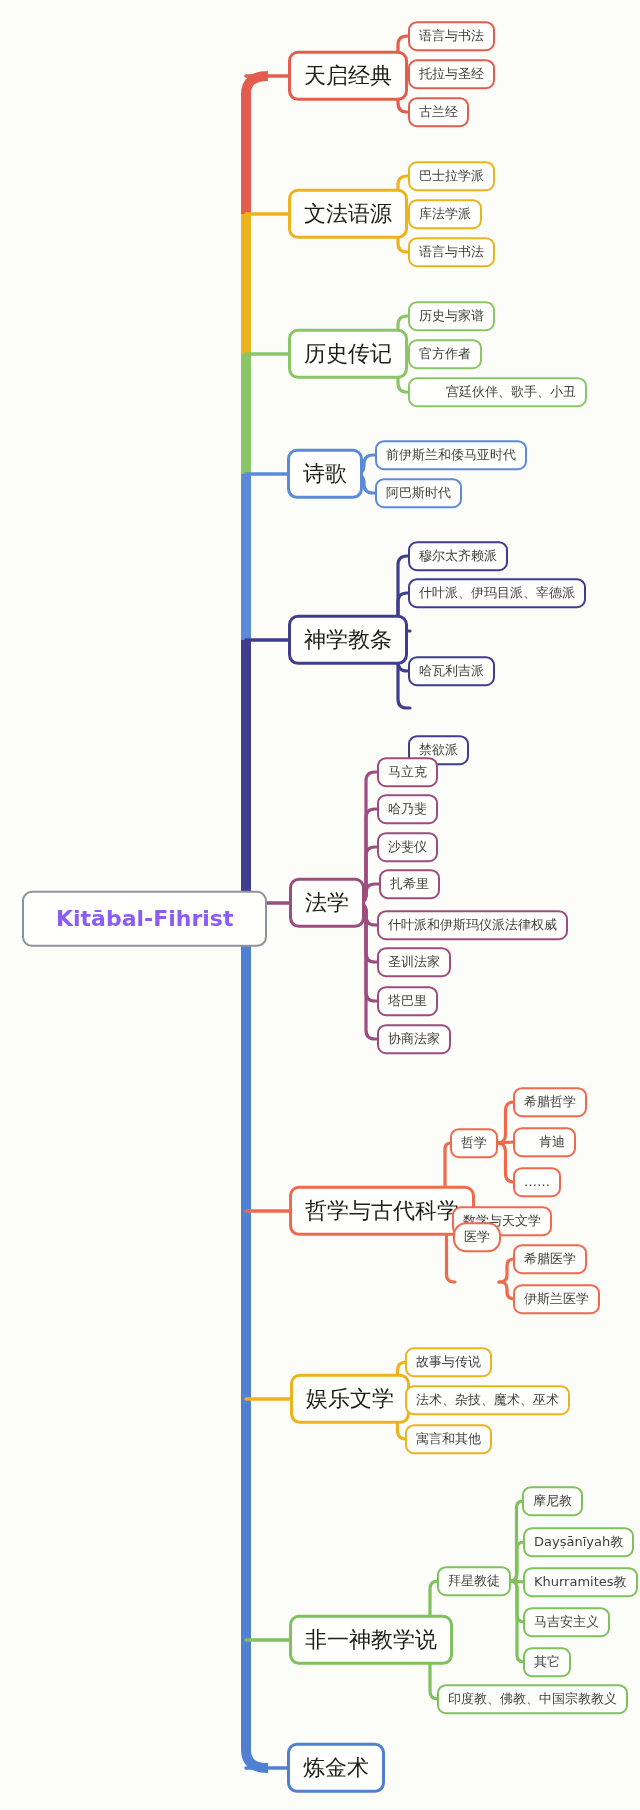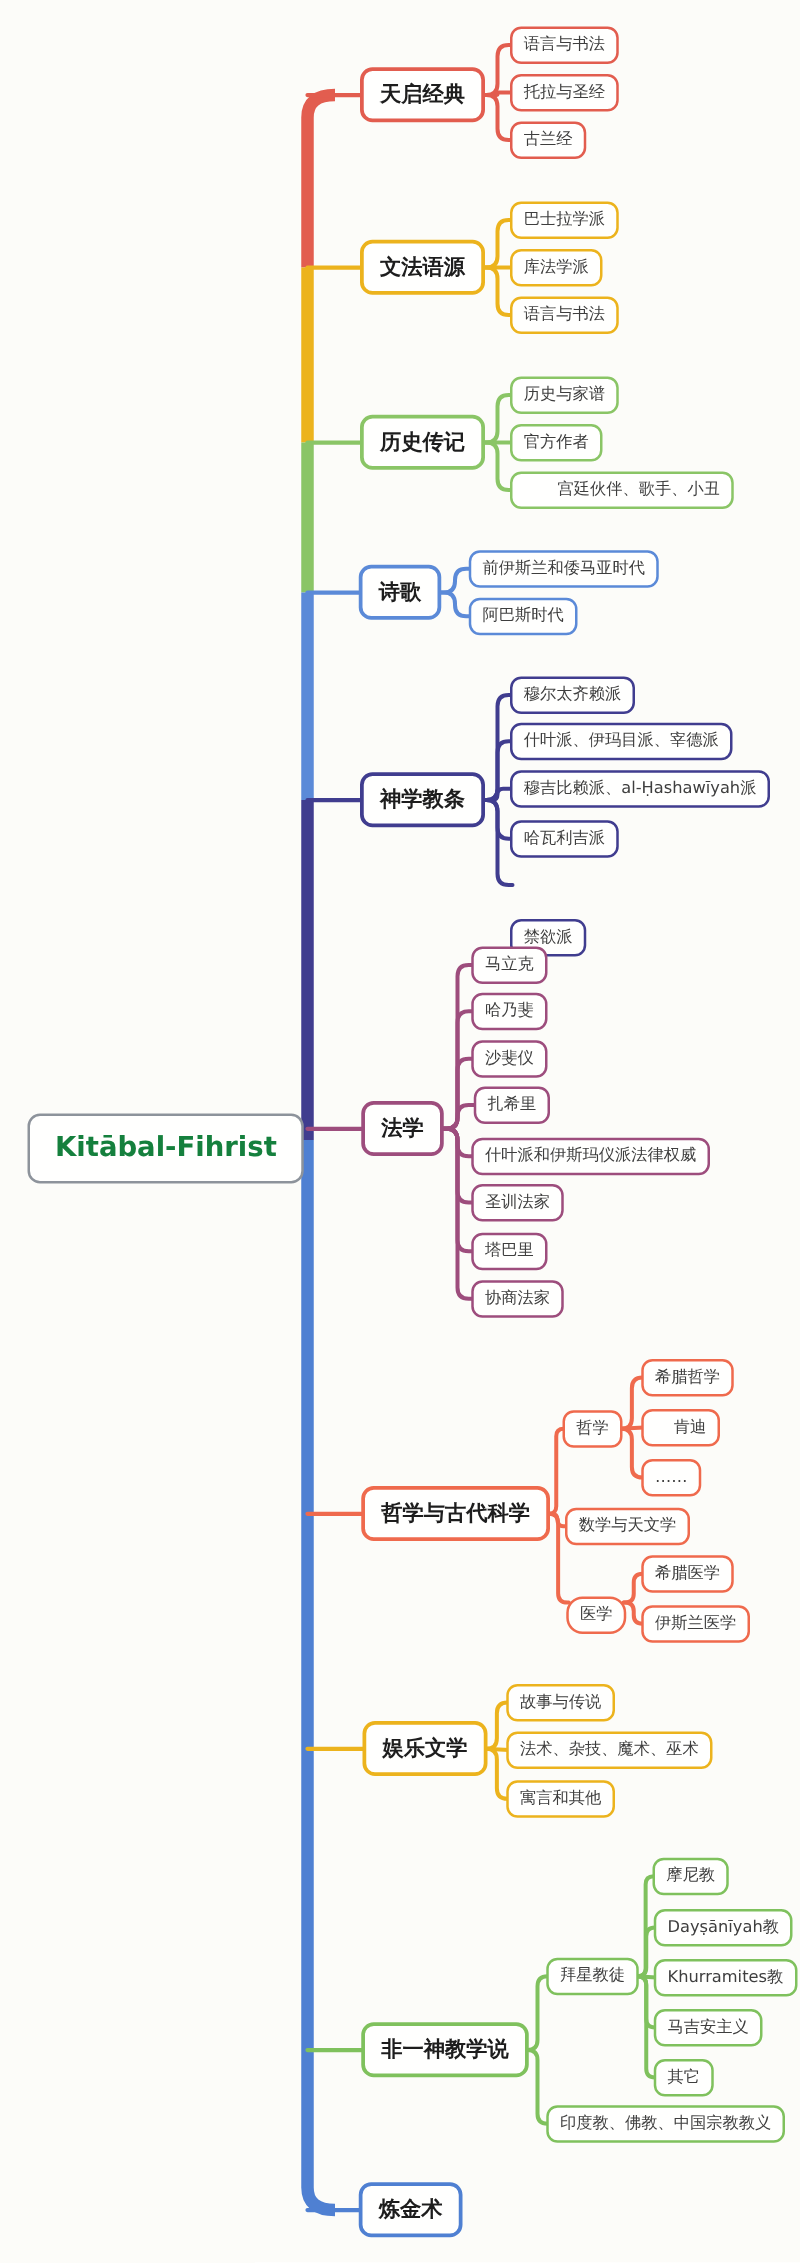--- a/index.html
+++ b/index.html
@@ -8,25 +8,25 @@
     font-family:"DejaVu Sans","Liberation Sans",sans-serif;overflow:hidden;
   }
   #edges{position:absolute;left:0;top:0;}
   .node{
     position:absolute;transform:translateY(-50%);background:#fffffe;
     box-sizing:border-box;white-space:nowrap;line-height:1.2;z-index:2;
     border-style:solid;
   }
   .root{
     border-width:2.5px;border-color:#8d939b;border-radius:10px;
-    font-size:22px;font-weight:700;padding:13px 20px;color:#15803d;
+    font-size:22px;font-weight:700;padding:13px 32px;color:#8b5cf6;
   }
   .head{
     border-width:3px;border-radius:10px;
-    font-size:17px;font-weight:700;padding:9px 13px;color:#1d1d1d;
+    font-size:22px;font-weight:400;padding:9px 13px;color:#1d1d1d;
   }
   .child{
     border-width:2.5px;border-radius:9px;
     font-size:13px;padding:5px 9px;color:#3e3e3e;
   }
 </style>
 </head>
 <body>
 
 <div id="mindmap" style="background: rgb(252, 252, 249);">
@@ -103,39 +103,38 @@
     <div class="node head" style="left: 288px; top: 354px; border-color: rgb(138, 197, 102);">历史传记</div>
     <div class="node child" style="left: 408px; top: 316px; border-color: rgb(138, 197, 102);">历史与家谱</div>
     <div class="node child" style="left: 408px; top: 354px; border-color: rgb(138, 197, 102);">官方作者</div>
     <div class="node child" style="left: 408px; top: 392px; border-color: rgb(138, 197, 102); padding-left: 36px;">宫廷伙伴、歌手、小丑</div>
     <div class="node head" style="left: 287px; top: 474px; border-color: rgb(91, 138, 216);">诗歌</div>
     <div class="node child" style="left: 375px; top: 455px; border-color: rgb(91, 138, 216);">前伊斯兰和倭马亚时代</div>
     <div class="node child" style="left: 375px; top: 493px; border-color: rgb(91, 138, 216);">阿巴斯时代</div>
     <div class="node head" style="left: 288px; top: 640px; border-color: rgb(64, 61, 143);">神学教条</div>
     <div class="node child" style="left: 408px; top: 556px; border-color: rgb(64, 61, 143);">穆尔太齐赖派</div>
     <div class="node child" style="left: 408px; top: 593px; border-color: rgb(64, 61, 143);">什叶派、伊玛目派、宰德派</div>
-    <div class="node child" style="left: 408px; top: 631px; border-color: rgb(64, 61, 143);">穆吉比赖派、al-Ḥashawīyah派</div>
     <div class="node child" style="left: 408px; top: 671px; border-color: rgb(64, 61, 143);">哈瓦利吉派</div>
     <div class="node child" style="left: 408px; top: 708px; border-color: rgb(64, 61, 143); margin-top: 42px;">禁欲派</div>
     <div class="node head" style="left: 289px; top: 903px; border-color: rgb(157, 77, 125);">法学</div>
     <div class="node child" style="left: 377px; top: 772px; border-color: rgb(157, 77, 125);">马立克</div>
     <div class="node child" style="left: 377px; top: 809px; border-color: rgb(157, 77, 125);">哈乃斐</div>
     <div class="node child" style="left: 377px; top: 847px; border-color: rgb(157, 77, 125);">沙斐仪</div>
     <div class="node child" style="left: 379px; top: 884px; border-color: rgb(157, 77, 125);">扎希里</div>
     <div class="node child" style="left: 377px; top: 925px; border-color: rgb(157, 77, 125);">什叶派和伊斯玛仪派法律权威</div>
     <div class="node child" style="left: 377px; top: 962px; border-color: rgb(157, 77, 125);">圣训法家</div>
     <div class="node child" style="left: 377px; top: 1001px; border-color: rgb(157, 77, 125);">塔巴里</div>
     <div class="node child" style="left: 377px; top: 1039px; border-color: rgb(157, 77, 125);">协商法家</div>
     <div class="node head" style="left: 289px; top: 1211px; border-color: rgb(239, 106, 77);">哲学与古代科学</div>
     <div class="node child" style="left: 450px; top: 1143px; border-color: rgb(239, 106, 77);">哲学</div>
     <div class="node child" style="left: 513px; top: 1102px; border-color: rgb(239, 106, 77);">希腊哲学</div>
     <div class="node child" style="left: 513px; top: 1142px; border-color: rgb(239, 106, 77); padding-left: 24px;">肯迪</div>
     <div class="node child" style="left: 513px; top: 1182px; border-color: rgb(239, 106, 77);">……</div>
     <div class="node child" style="left: 452px; top: 1221px; border-color: rgb(239, 106, 77);">数学与天文学</div>
-    <div class="node child" style="left: 453px; top: 1292px; border-color: rgb(239, 106, 77); border-radius: 13px;">医学</div>
+    <div class="node child" style="left: 453px; top: 1237px; border-color: rgb(239, 106, 77); border-radius: 13px;">医学</div>
     <div class="node child" style="left: 513px; top: 1259px; border-color: rgb(239, 106, 77);">希腊医学</div>
     <div class="node child" style="left: 513px; top: 1299px; border-color: rgb(239, 106, 77);">伊斯兰医学</div>
     <div class="node head" style="left: 290px; top: 1399px; border-color: rgb(236, 179, 29);">娱乐文学</div>
     <div class="node child" style="left: 405px; top: 1362px; border-color: rgb(236, 179, 29);">故事与传说</div>
     <div class="node child" style="left: 405px; top: 1400px; border-color: rgb(236, 179, 29);">法术、杂技、魔术、巫术</div>
     <div class="node child" style="left: 405px; top: 1439px; border-color: rgb(236, 179, 29);">寓言和其他</div>
     <div class="node head" style="left: 289px; top: 1640px; border-color: rgb(127, 193, 93);">非一神教学说</div>
     <div class="node child" style="left: 437px; top: 1581px; border-color: rgb(127, 193, 93);">拜星教徒</div>
     <div class="node child" style="left: 522px; top: 1501px; border-color: rgb(127, 193, 93);">摩尼教</div>
     <div class="node child" style="left: 523px; top: 1542px; border-color: rgb(127, 193, 93);">Dayṣānīyah教</div>

